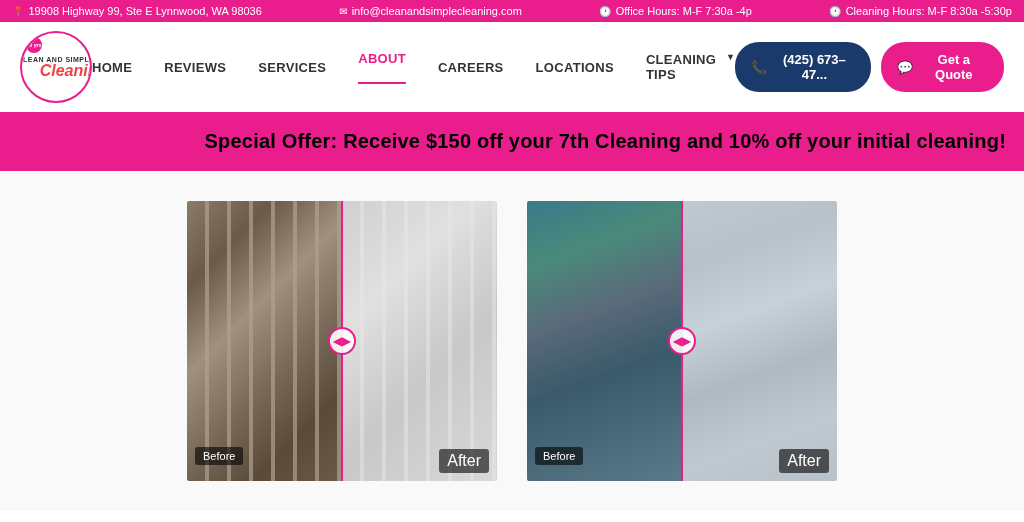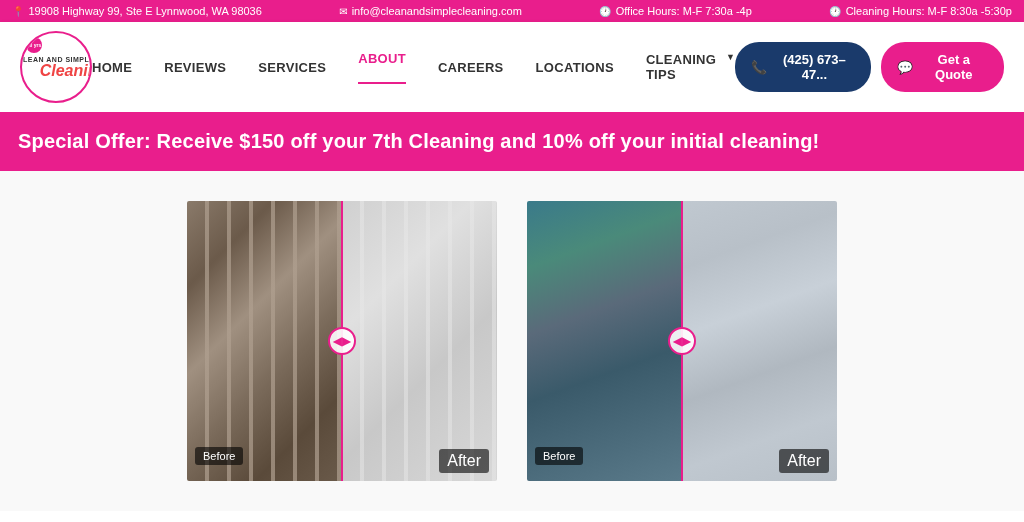--- a/index.html
+++ b/index.html
@@ -142,22 +142,22 @@
       font-weight: bold;
       cursor: pointer;
       display: flex;
       align-items: center;
       gap: 6px;
     }
 
     
     .banner {
       background: #e91e8c;
-      color: #ffffff;
-      text-align: left;
+      color: #000000;
+      text-align: right;
       padding: 18px;
       font-size: 20px;
       font-weight: bold;
       letter-spacing: 0.2px;
     }
 
     
     .images-section {
       display: flex;
       justify-content: center;

